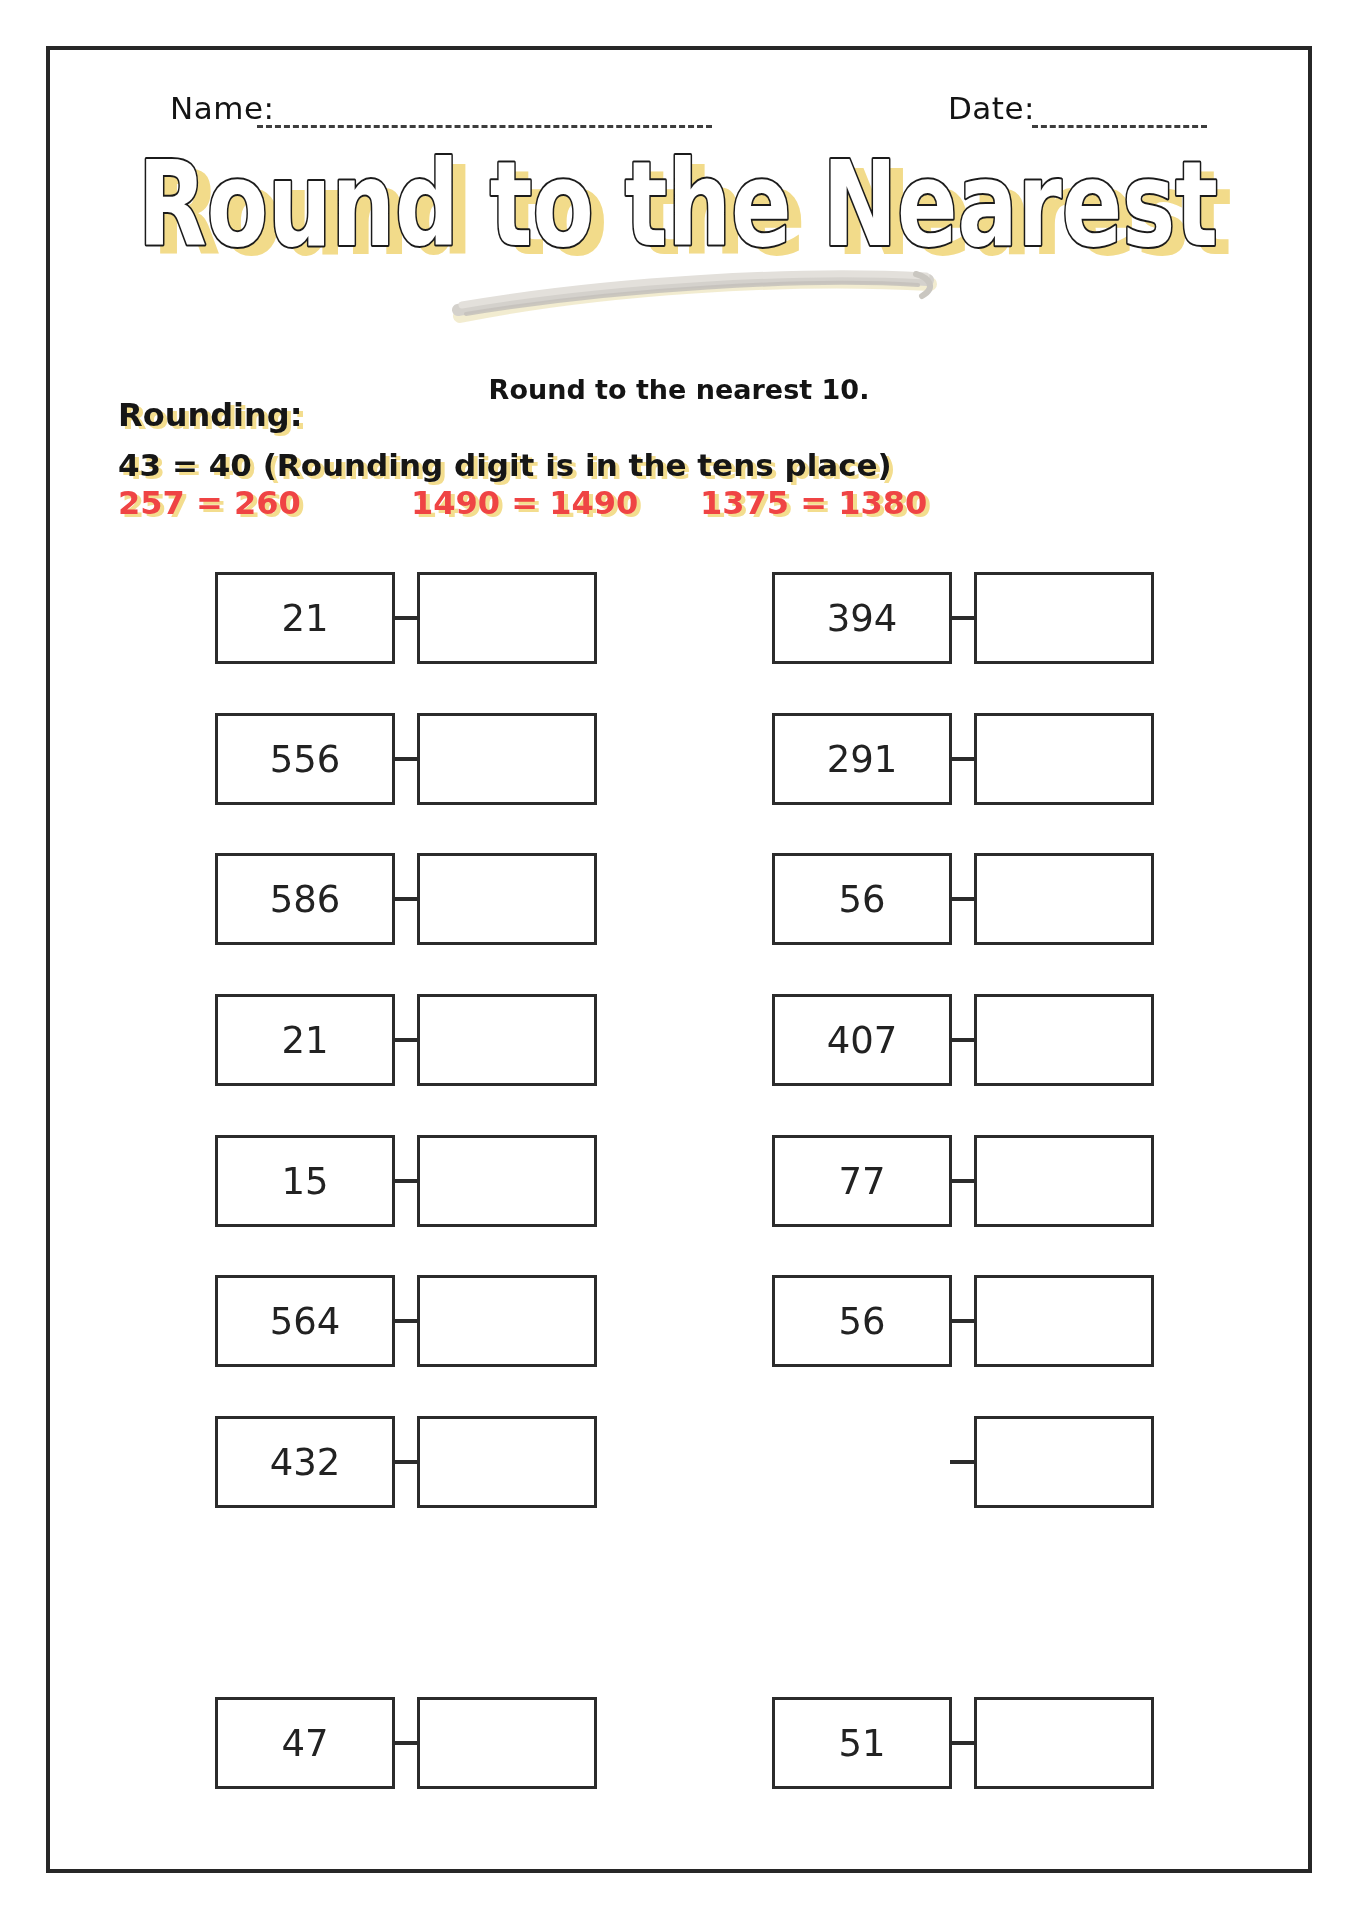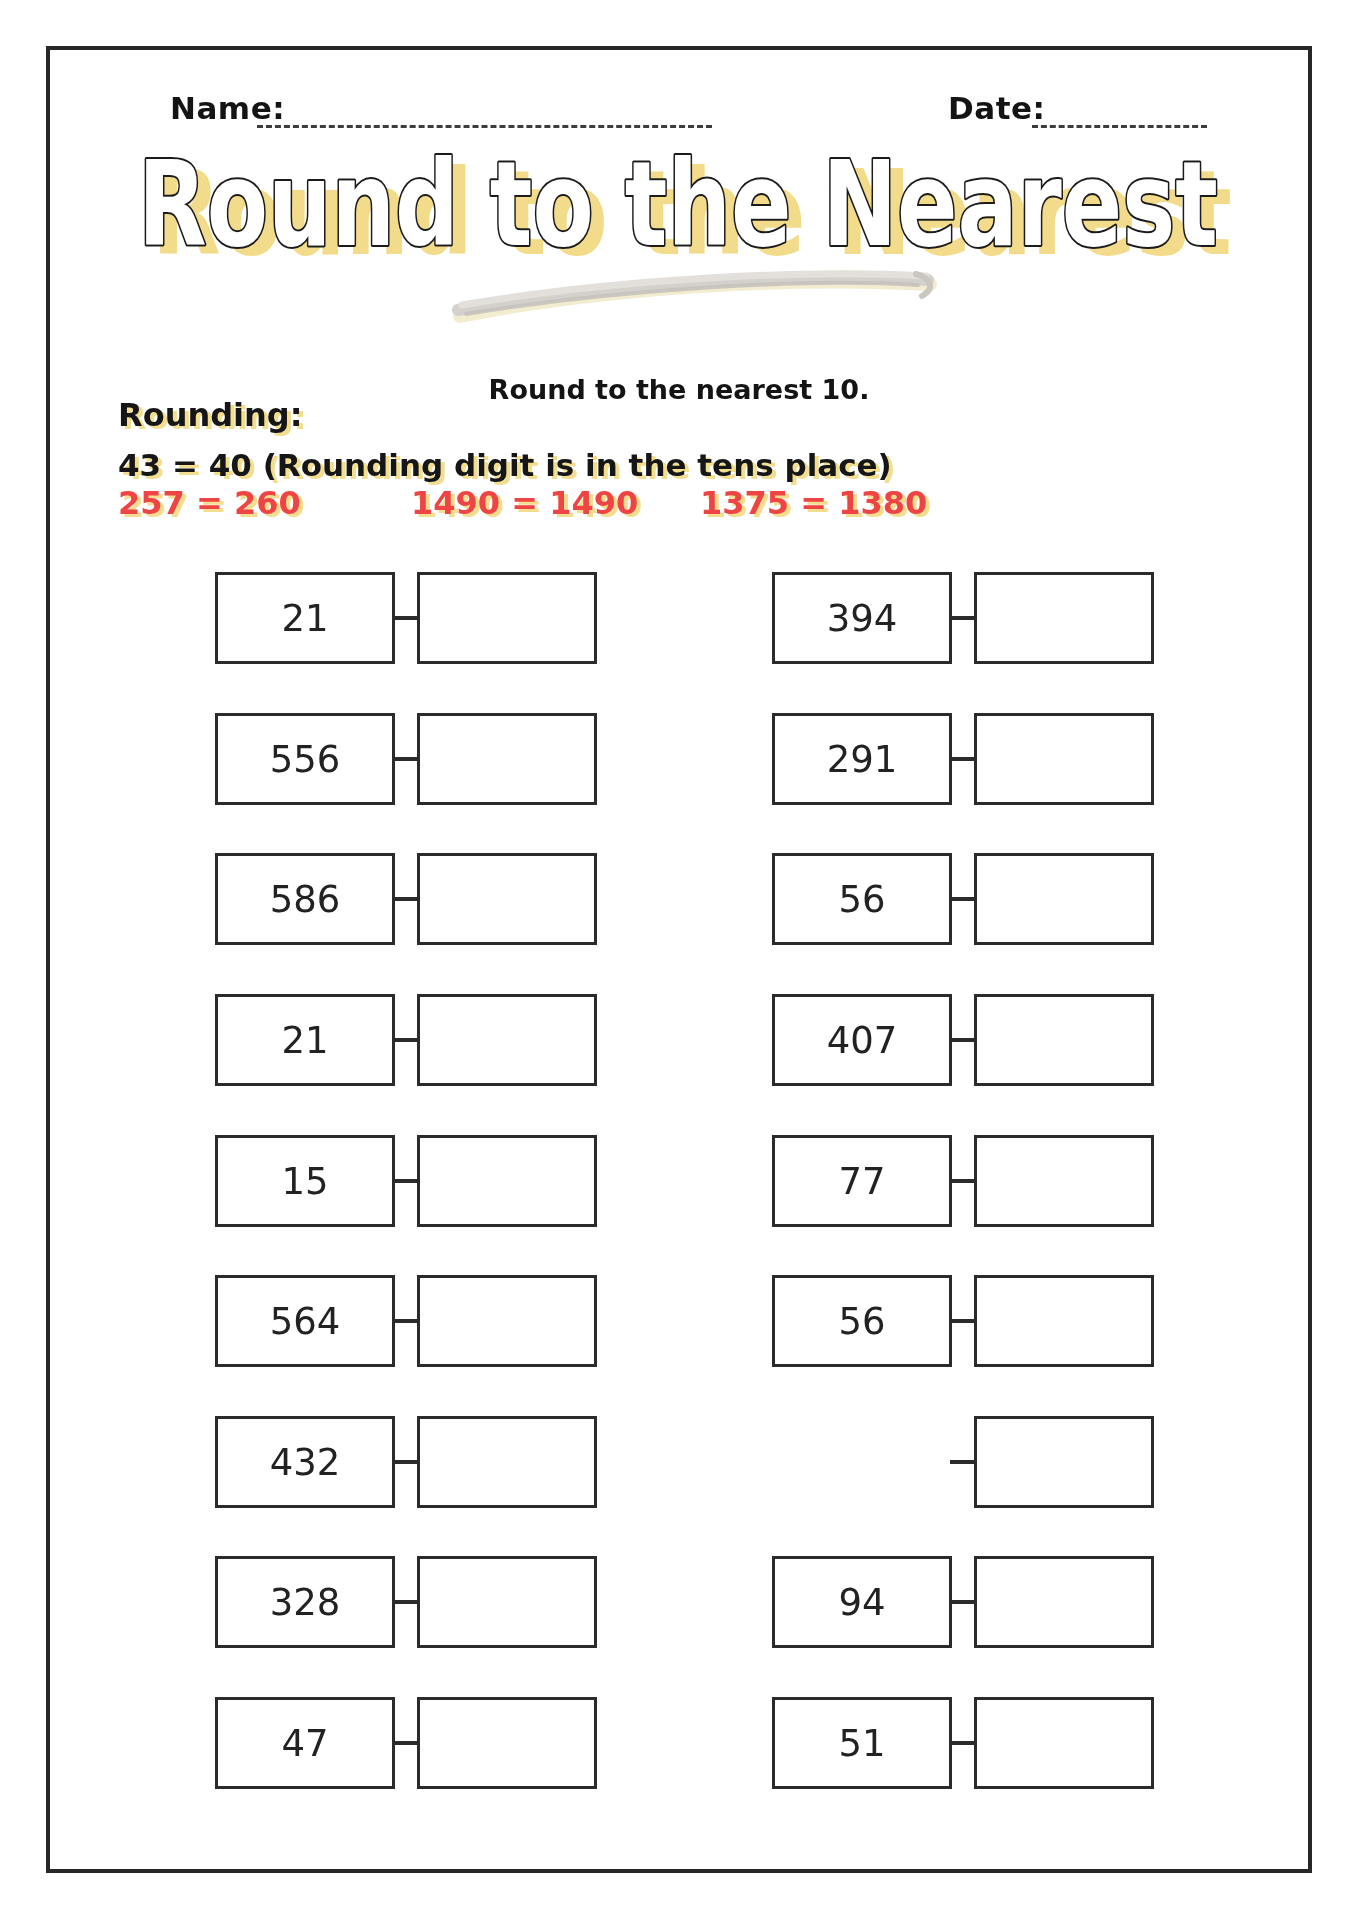--- a/index.html
+++ b/index.html
@@ -17,21 +17,21 @@
     position: absolute;
     left: 46px; top: 46px;
     width: 1266px; height: 1827px;
     border: 4px solid #272727;
     background: transparent;
   }
   .field-label {
     position: absolute;
     top: 90px;
     font-size: 31px;
-    font-weight: bold;
+    font-weight: normal;
     color: #141414;
     letter-spacing: 0.5px;
   }
   .name-label { left: 170px; }
   .date-label { left: 948px; }
   .write-line {
     position: absolute;
     top: 100px;
     height: 28px;
     border-bottom: 3px dashed #3d3d3d;
@@ -220,28 +220,20 @@
     <div class="conn conn-right"></div>
     <div class="ans-box ans-right"></div>
   </div>
   <div class="row" style="top:1416px">
     <div class="num-box num-left">432</div>
     <div class="conn conn-left"></div>
     <div class="ans-box ans-left"></div>
     <div class="conn conn-right"></div>
     <div class="ans-box ans-right"></div>
   </div>
-  <div class="row" style="top:1556px">
-    <div class="num-box num-left">328</div>
-    <div class="conn conn-left"></div>
-    <div class="ans-box ans-left"></div>
-    <div class="num-box num-right">94</div>
-    <div class="conn conn-right"></div>
-    <div class="ans-box ans-right"></div>
-  </div>
   <div class="row" style="top:1697px">
     <div class="num-box num-left">47</div>
     <div class="conn conn-left"></div>
     <div class="ans-box ans-left"></div>
     <div class="num-box num-right">51</div>
     <div class="conn conn-right"></div>
     <div class="ans-box ans-right"></div>
   </div>
 </div>
 

